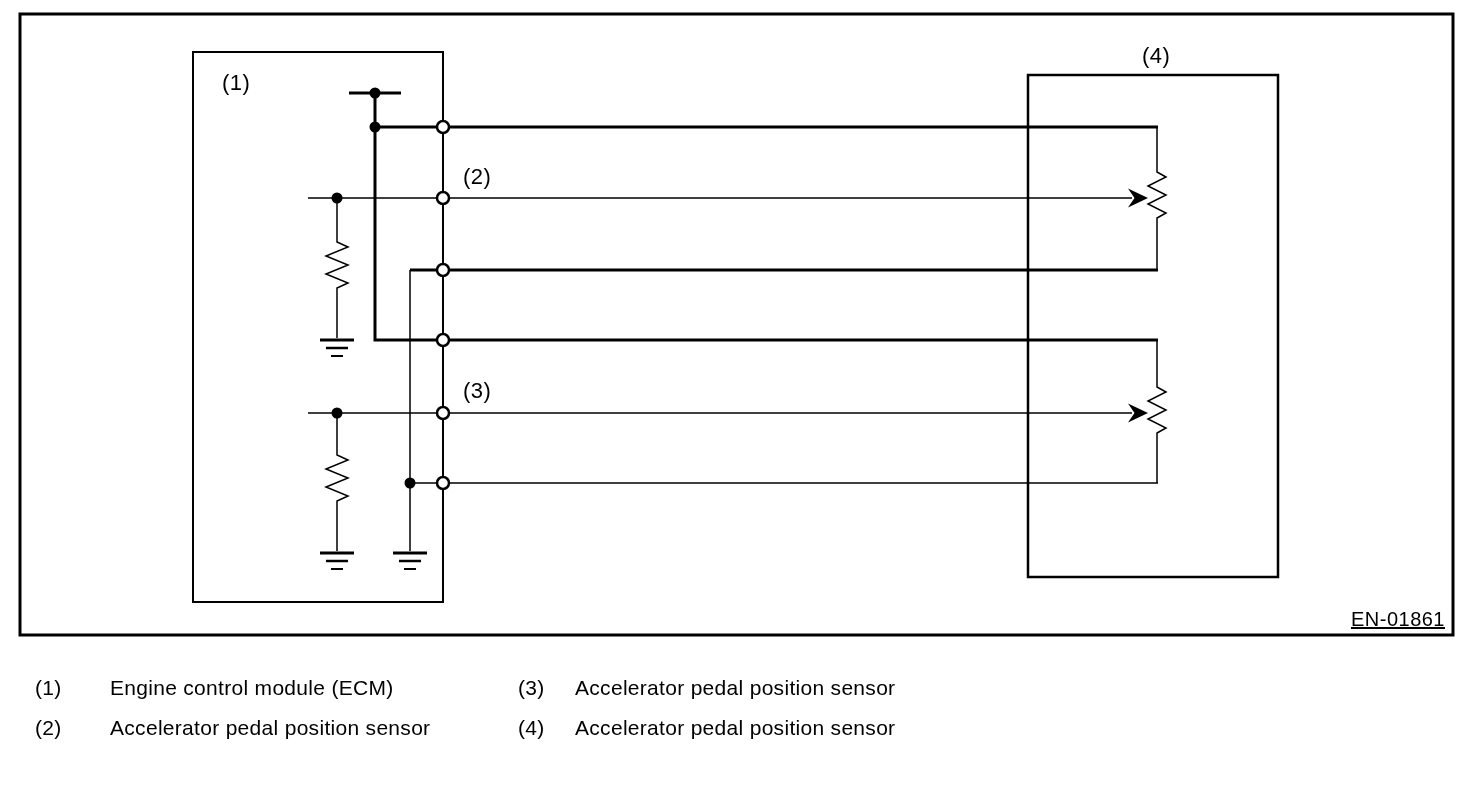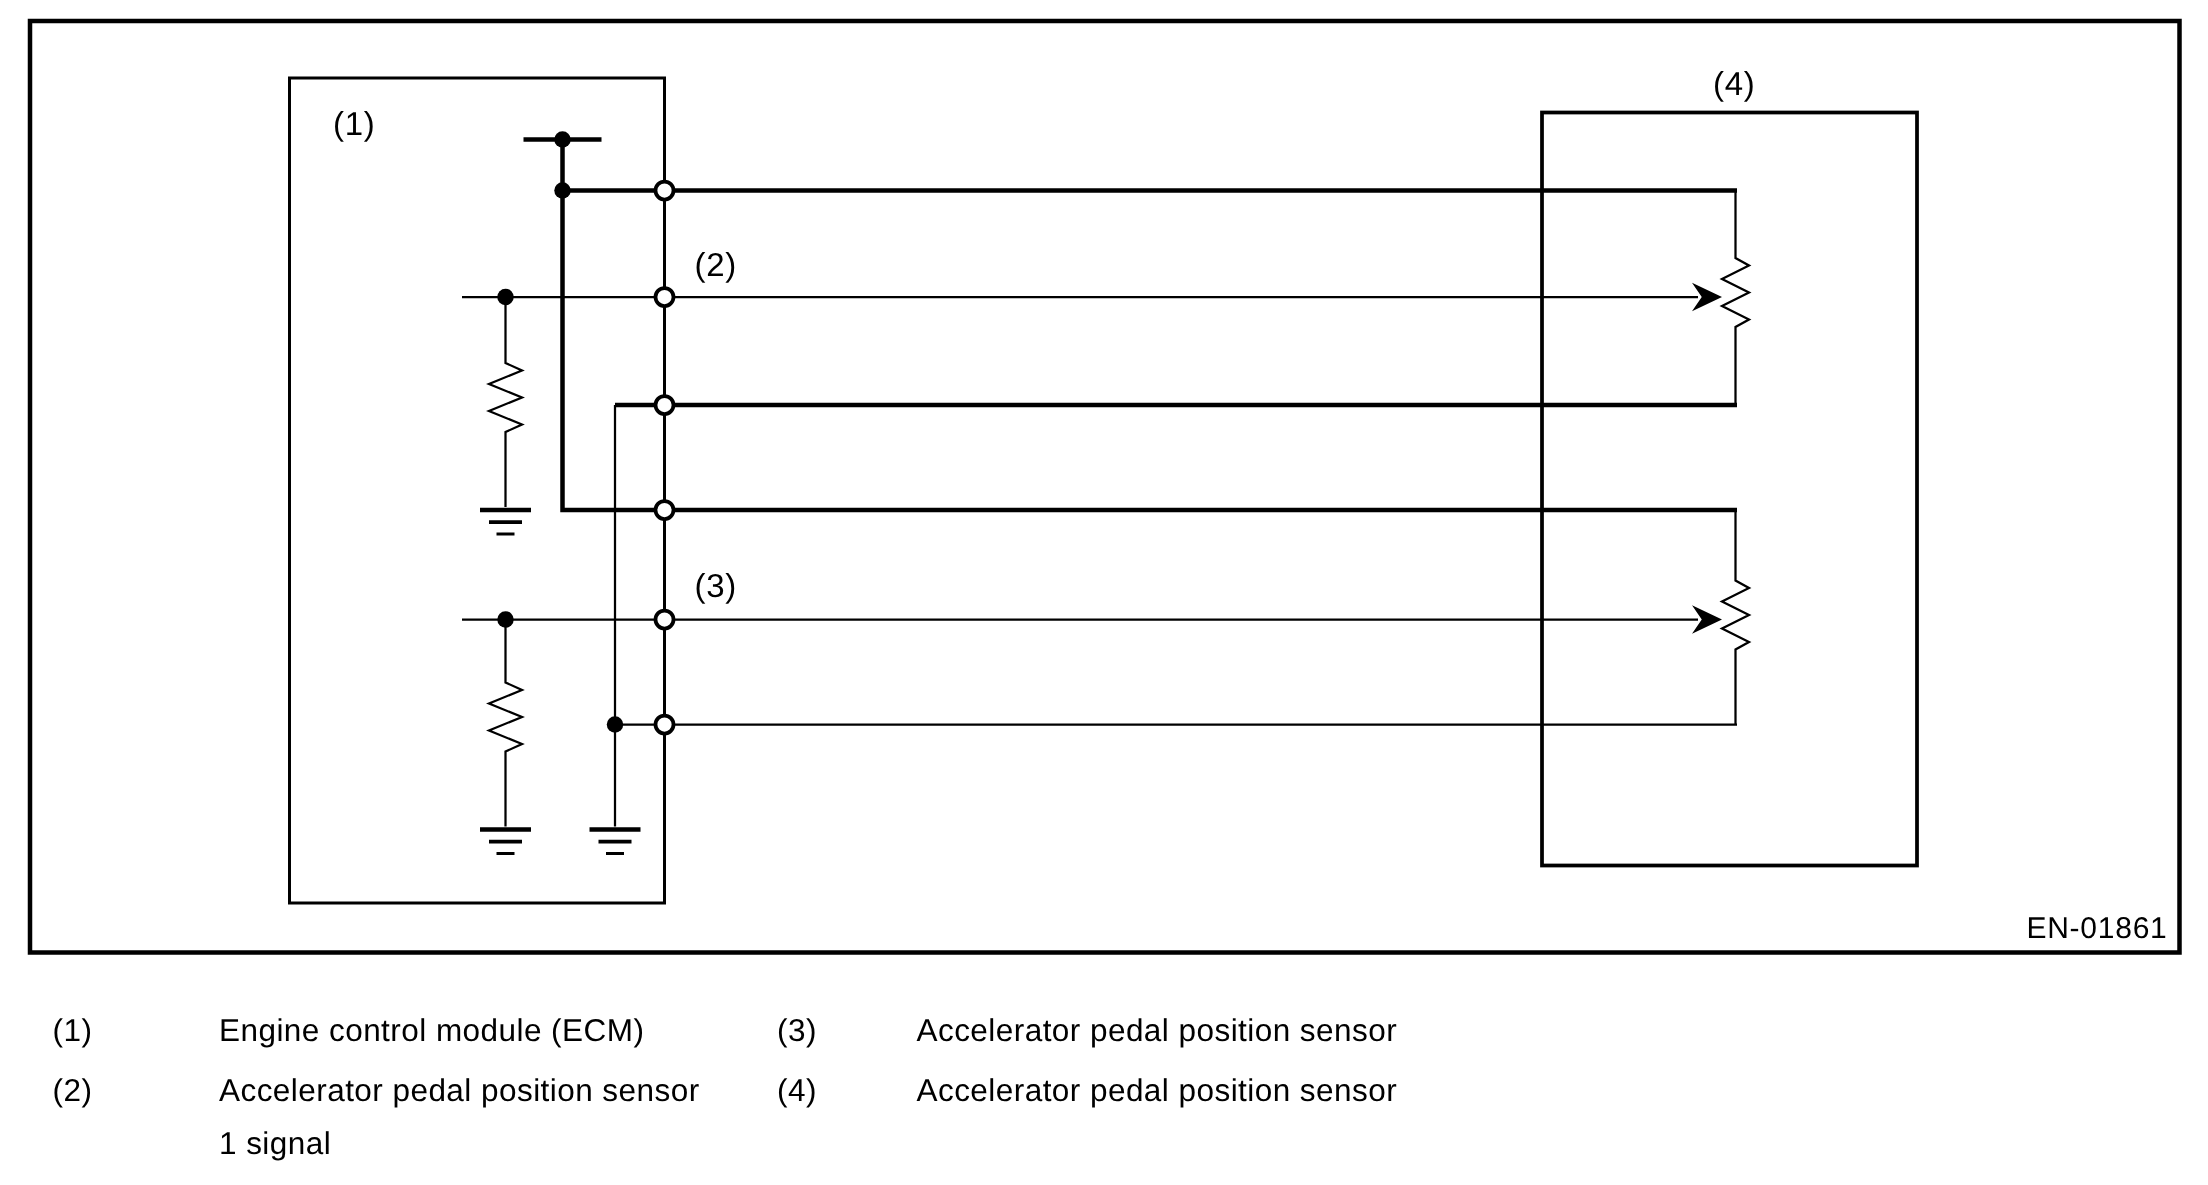--- a/index.html
+++ b/index.html
@@ -7,33 +7,33 @@
     position:relative; width:1472px; height:790px; background:#ffffff;
     font-family:"Liberation Sans", sans-serif; color:#000000; overflow:hidden;
   }
   .stage svg { position:absolute; left:0; top:0; }
   .callout {
     position:absolute; font-size:22px; line-height:22px; color:#000;
     letter-spacing:0.5px; white-space:nowrap; background:#fff; padding:0 2px;
   }
   .figure-code {
     position:absolute; left:1300px; top:608px; width:145px;
-    font-size:20px; text-align:right; letter-spacing:0.5px; color:#000;
+    font-size:20px; text-align:right; letter-spacing:0.5px; color:#000;text-decoration:underline;
   }
   .legend-col { position:absolute; top:670px; }
   .legend-col.col1 { left:35px; }
   .legend-col.col2 { left:518px; }
   .legend-item {
     display:flex; align-items:flex-start;
     font-size:21px; line-height:35px; margin-bottom:5px;
     letter-spacing:0.3px; color:#000;
   }
   .col1 .legend-num { width:75px; flex:0 0 75px; }
   .col2 .legend-num { width:57px; flex:0 0 57px; }
-  .legend-lines { white-space:nowrap;margin-left:36px; }
+  .legend-lines { white-space:nowrap; }
 </style>
 </head>
 <body>
 
 <div class="stage">
 
   <svg width="1472" height="650" viewBox="0 0 1472 650">
     <g stroke="#000" fill="none">
 
       <rect x="20" y="14" width="1433" height="621" stroke-width="3"></rect>
@@ -109,21 +109,20 @@
     <div class="legend-item">
       <span class="legend-num">(1)</span>
       <span class="legend-lines">
         <div>Engine control module (ECM)</div>
       </span>
     </div>
     <div class="legend-item">
       <span class="legend-num">(2)</span>
       <span class="legend-lines">
         <div>Accelerator pedal position sensor</div>
-        <div>1 signal</div>
       </span>
     </div>
   </div>
 
   <div class="legend-col col2">
     <div class="legend-item">
       <span class="legend-num">(3)</span>
       <span class="legend-lines">
         <div>Accelerator pedal position sensor</div>
       </span>

